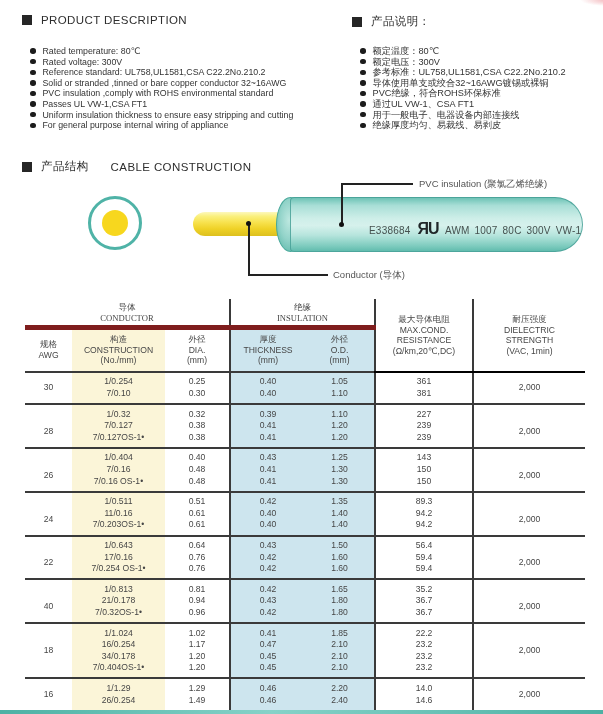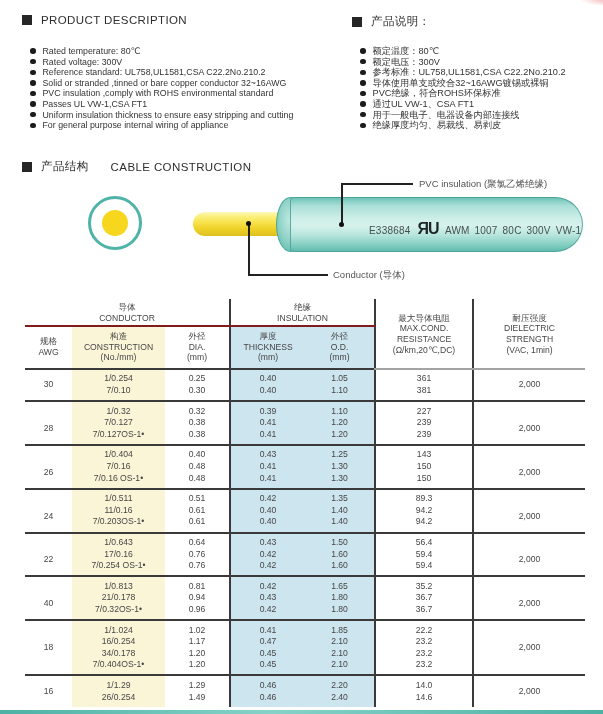--- a/index.html
+++ b/index.html
@@ -43,24 +43,24 @@
   .marking .ul-mark { font-weight:bold; font-size:16px; color:#1f2628; letter-spacing:-1px; padding:0 2px; }
   .ldot { width:5px; height:5px; border-radius:50%; background:#111; }
   .lline { background:#222; }
   .dlabel { font-size:9.5px; color:#555; white-space:nowrap; }
   
   .spec-table { position:absolute; left:25px; top:299px; width:560px;
     border-collapse:collapse; table-layout:fixed; font-size:8.6px; color:#464646;
     text-align:center; }
   .spec-table th, .spec-table td { white-space:pre-line; font-weight:normal; padding:0; }
   .group-row th { line-height:10.6px; padding:3px 0 2px; vertical-align:middle; }
-  .group-row th.grp { border-bottom:2px solid #7f1d1d; }
+  .group-row th.grp { border-bottom:5px solid #7f1d1d;font-family:Liberation Serif, serif; }
   .sub-row th { line-height:10.6px; padding:4px 0 5px; vertical-align:middle;
     border-bottom:2px solid #3a3a3a; }
-  .th-merged { line-height:10.6px; vertical-align:middle; border-bottom:2px solid #a3a3a3; }
+  .th-merged { line-height:10.6px; vertical-align:middle; border-bottom:2px solid #000000; }
   .bdr-r { border-right:2px solid #3a3a3a; }
   .spec-table tbody td { line-height:11.6px; padding:3.5px 0; vertical-align:middle; }
   .spec-table tbody tr { border-top:2px solid #3a3a3a; }
   .yellow { background:var(--table-yellow-band,#FBF5D8); }
   .blue { background:var(--table-blue-band,#CDE5EE); }
   
   .bottom-bar { position:absolute; left:0; top:710px; width:603px; height:4px;
     background:linear-gradient(90deg,#4db1a4 0%,#86d2c8 45%,#4db1a4 100%); }
 </style>
 </head>

